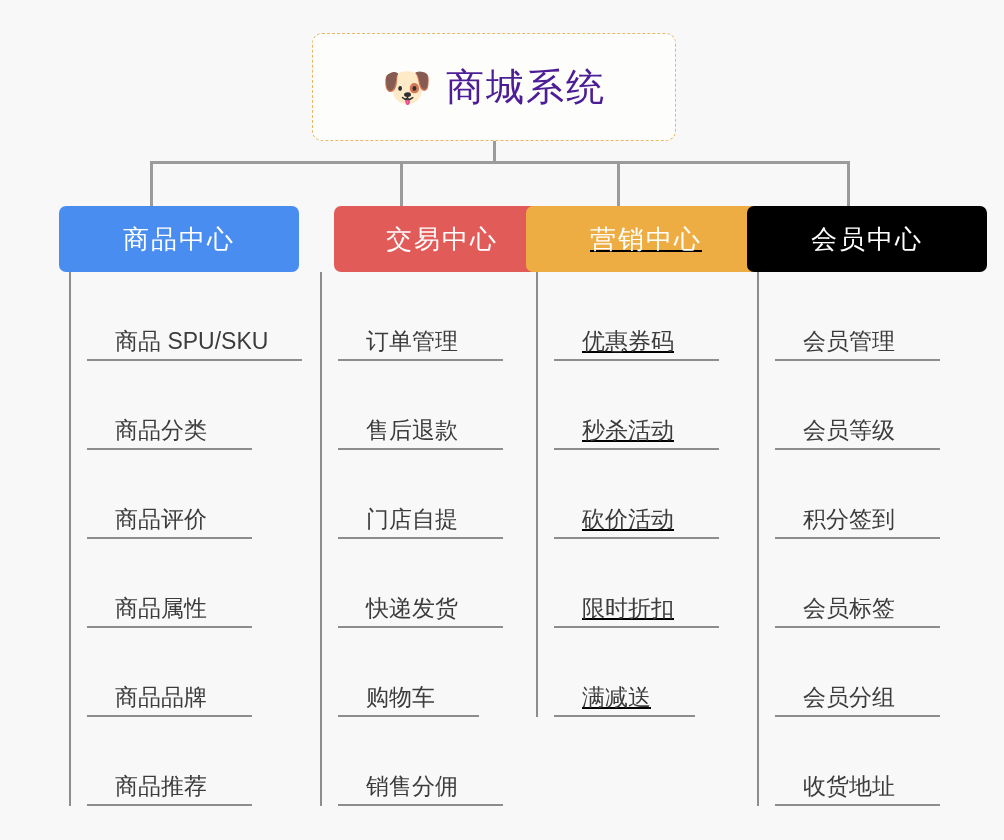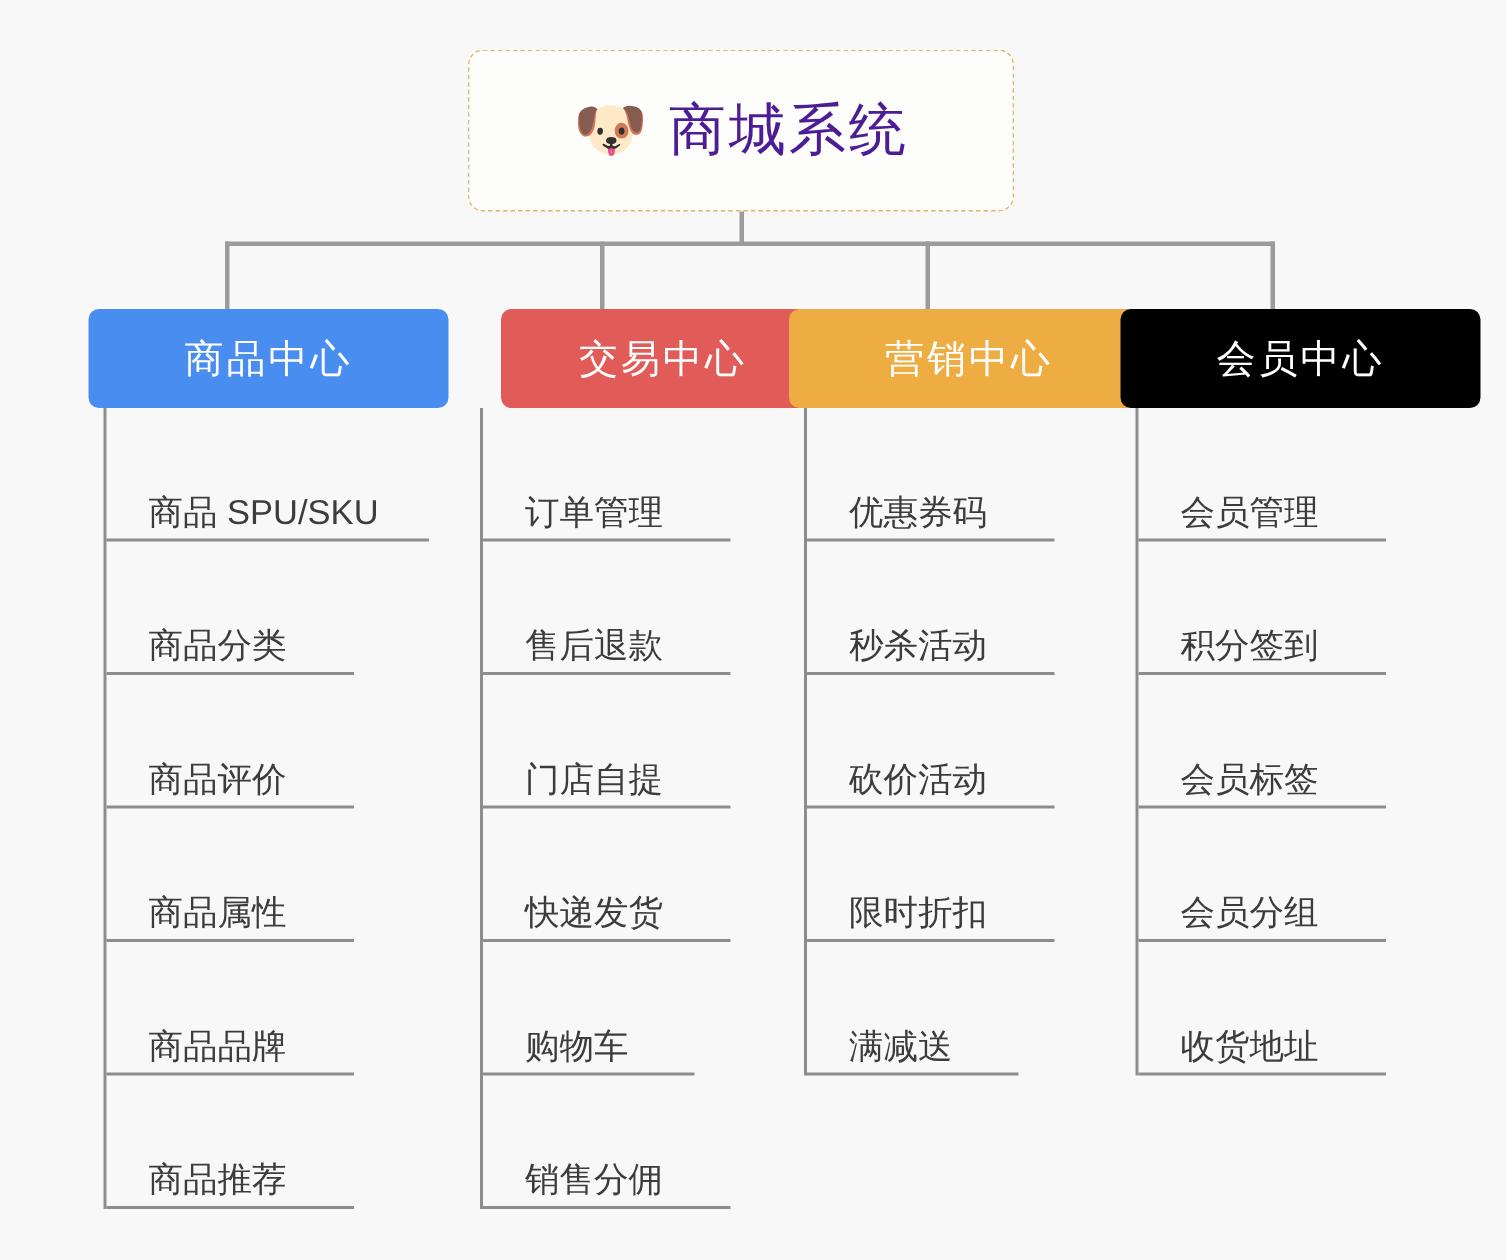--- a/index.html
+++ b/index.html
@@ -91,21 +91,21 @@
     font-size: 26px;
     letter-spacing: 2px;
     line-height: 1;
     white-space: nowrap;
   }
 
   
   .leaf-list {
     position: relative;
     margin-left: 10px;
-    padding-left: 0;
+    padding-left: 16px;
     border-left: 2px solid #8d8d8d;
   }
   .leaf-item {
     position: relative;
     height: 89px;
     display: flex;
     align-items: flex-end;
     padding-left: 28px;
     box-sizing: border-box;
   }
@@ -120,21 +120,21 @@
     position: absolute;
     left: 0;
     bottom: 0;
     height: 2px;
     background: #8d8d8d;
   }
 
   
   .col-0 { left: 59px; }
   .col-1 { left: 310px; }
-  .col-2 { left: 526px; }
+  .col-2 { left: 526px; text-decoration: underline; }
   .col-3 { left: 747px; }
 
   .drop-0 { left: 150px; }
   .drop-1 { left: 400px; }
   .drop-2 { left: 617px; }
   .drop-3 { left: 847px; }
 </style>
 </head>
 <body>
 
@@ -245,20 +245,24 @@
       <div class="column col-3">
         <div class="cat-block" style="background: #000000;">
           <span class="cat-label">会员中心</span>
         </div>
         <div class="leaf-list">
           <div class="leaf-item">
             <span class="leaf-text">会员管理</span>
             <div class="leaf-rule" style="width: 165px;"></div>
           </div>
           <div class="leaf-item">
+            <span class="leaf-text">会员等级</span>
+            <div class="leaf-rule" style="width: 165px;"></div>
+          </div>
+          <div class="leaf-item">
             <span class="leaf-text">积分签到</span>
             <div class="leaf-rule" style="width: 165px;"></div>
           </div>
           <div class="leaf-item">
             <span class="leaf-text">会员标签</span>
             <div class="leaf-rule" style="width: 165px;"></div>
           </div>
           <div class="leaf-item">
             <span class="leaf-text">会员分组</span>
             <div class="leaf-rule" style="width: 165px;"></div>

